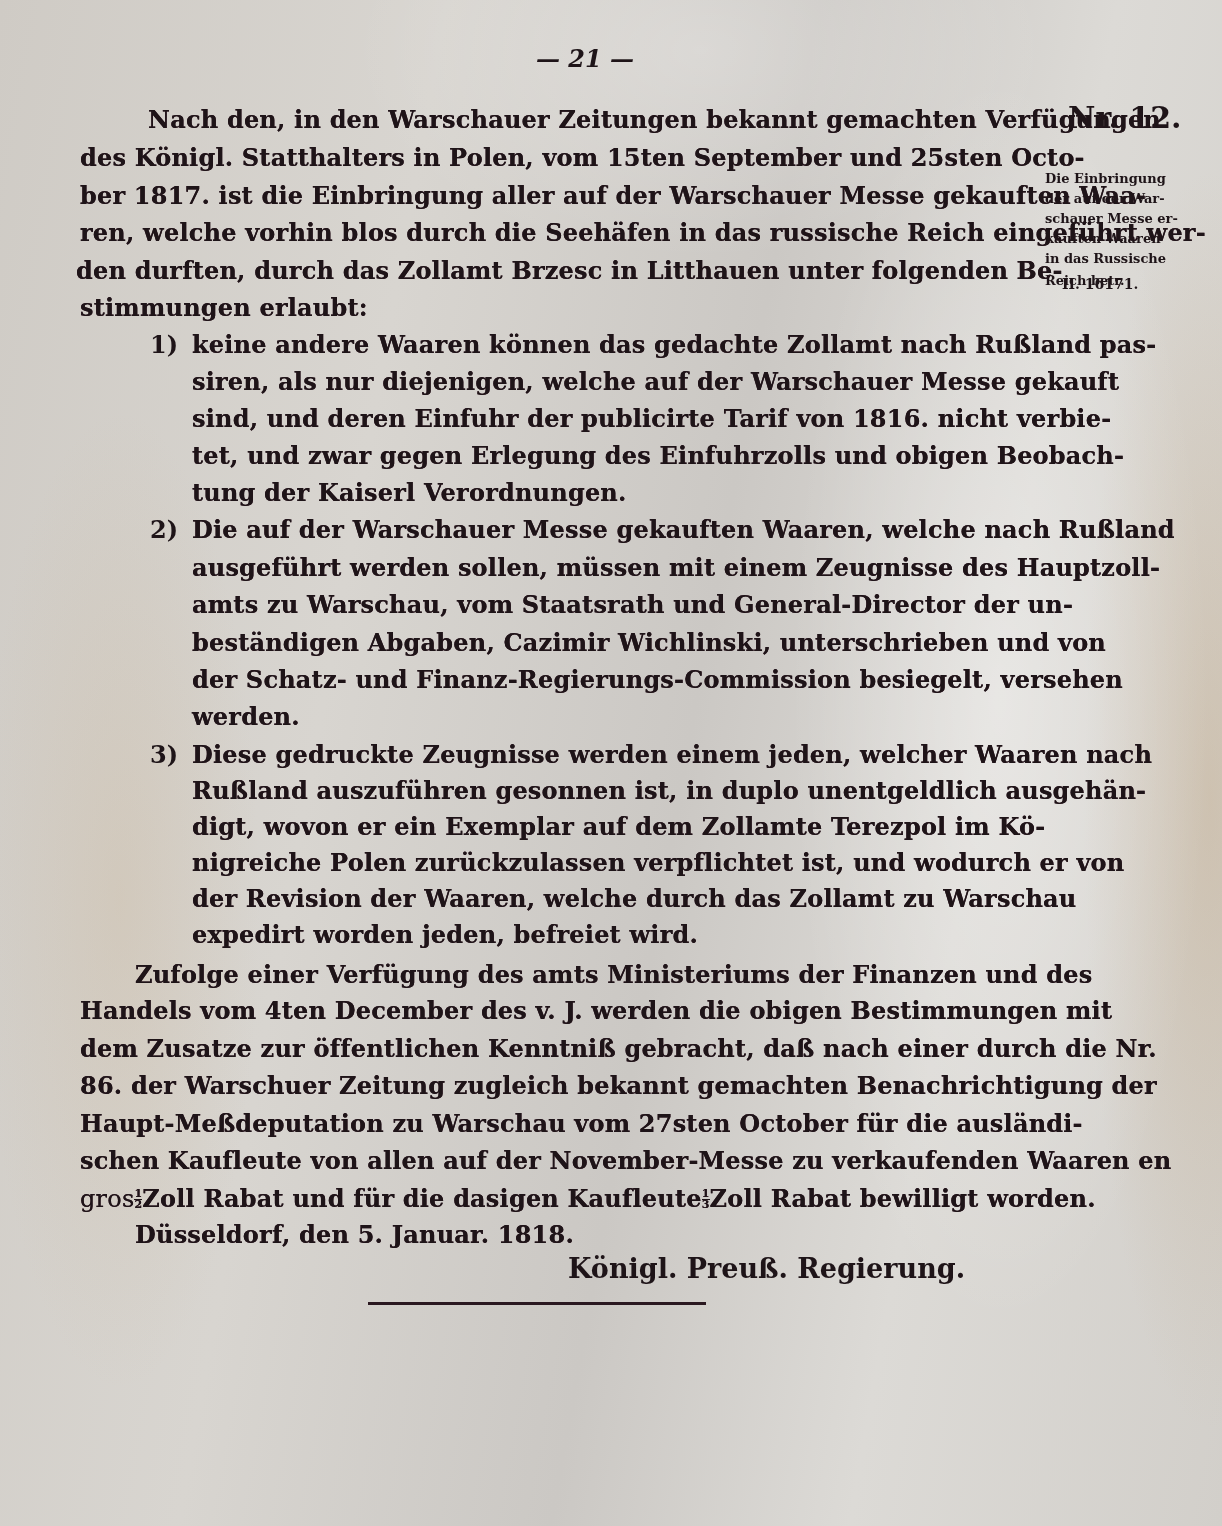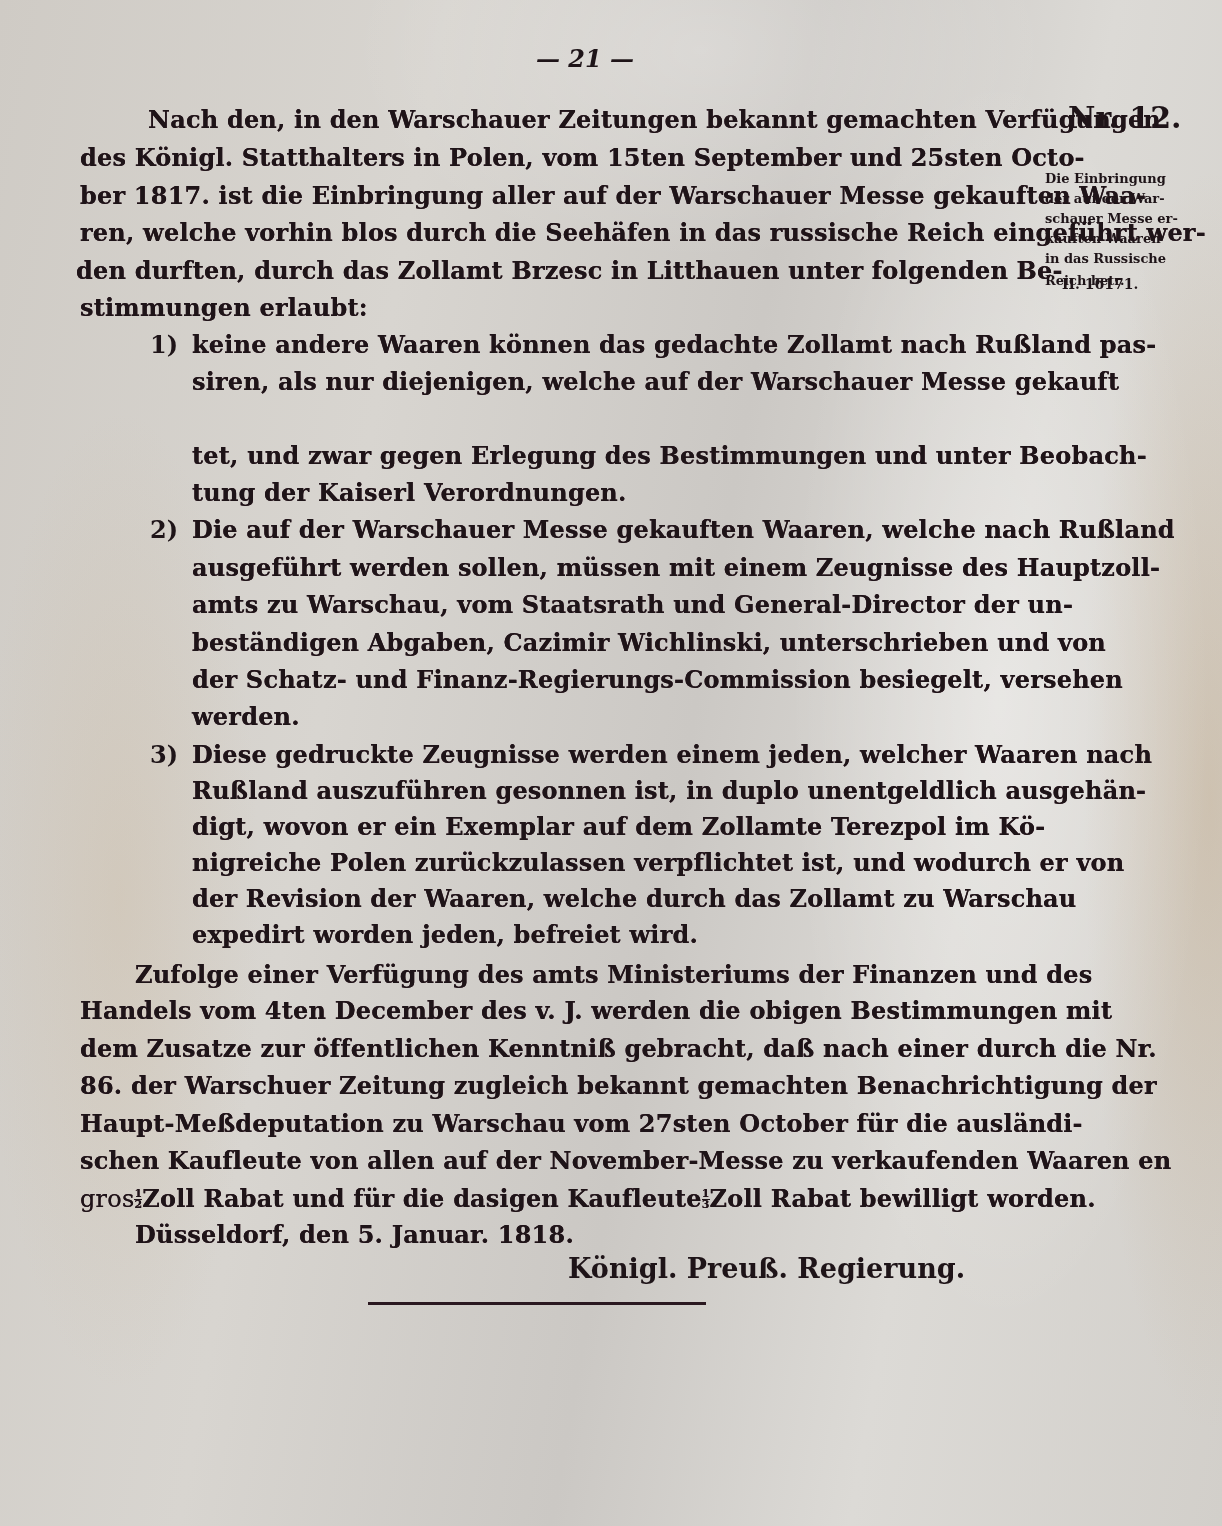--- a/index.html
+++ b/index.html
@@ -50,21 +50,22 @@
   <div class="line just" style="left:148px;top:105px;width:888px">Nach den, in den Warschauer Zeitungen bekannt gemachten Verfügungen</div>
   <div class="line just" style="left:80px;top:143px;width:948px">des Königl. Statthalters in Polen, vom 15ten September und 25sten Octo-</div>
   <div class="line just" style="left:80px;top:181px;width:948px">ber 1817. ist die Einbringung aller auf der Warschauer Messe gekauften Waa-</div>
   <div class="line just" style="left:80px;top:218px;width:948px">ren, welche vorhin blos durch die Seehäfen in das russische Reich eingeführt wer-</div>
   <div class="line just" style="left:76px;top:256px;width:948px">den durften, durch das Zollamt Brzesc in Litthauen unter folgenden Be-</div>
   <div class="line" style="left:80px;top:293px">stimmungen erlaubt:</div>
 
   <div class="item-num" style="top:330px">1)</div>
   <div class="line just" style="left:192px;top:330px;width:836px">keine andere Waaren können das gedachte Zollamt nach Rußland pas-</div>
   <div class="line just" style="left:192px;top:367px;width:836px">siren, als nur diejenigen, welche auf der Warschauer Messe gekauft</div>
-  <div class="line just" style="left:192px;top:441px;width:836px">tet, und zwar gegen Erlegung des Bestimmungen und unter Beobach-</div>
+  <div class="line just" style="left:192px;top:404px;width:836px">sind, und deren Einfuhr der publicirte Tarif von 1816. nicht verbie-</div>
+  <div class="line just" style="left:192px;top:441px;width:836px">tet, und zwar gegen Erlegung des Einfuhrzolls und obigen Beobach-</div>
   <div class="line" style="left:192px;top:478px">tung der Kaiserl Verordnungen.</div>
 
   <div class="item-num" style="top:515px">2)</div>
   <div class="line just" style="left:192px;top:515px;width:836px">Die auf der Warschauer Messe gekauften Waaren, welche nach Rußland</div>
   <div class="line just" style="left:192px;top:553px;width:836px">ausgeführt werden sollen, müssen mit einem Zeugnisse des Hauptzoll-</div>
   <div class="line just" style="left:192px;top:590px;width:836px">amts zu Warschau, vom Staatsrath und General-Director der un-</div>
   <div class="line just" style="left:192px;top:628px;width:836px">beständigen Abgaben, Cazimir Wichlinski, unterschrieben und von</div>
   <div class="line just" style="left:192px;top:665px;width:836px">der Schatz- und Finanz-Regierungs-Commission besiegelt, versehen</div>
   <div class="line" style="left:192px;top:702px">werden.</div>
 

